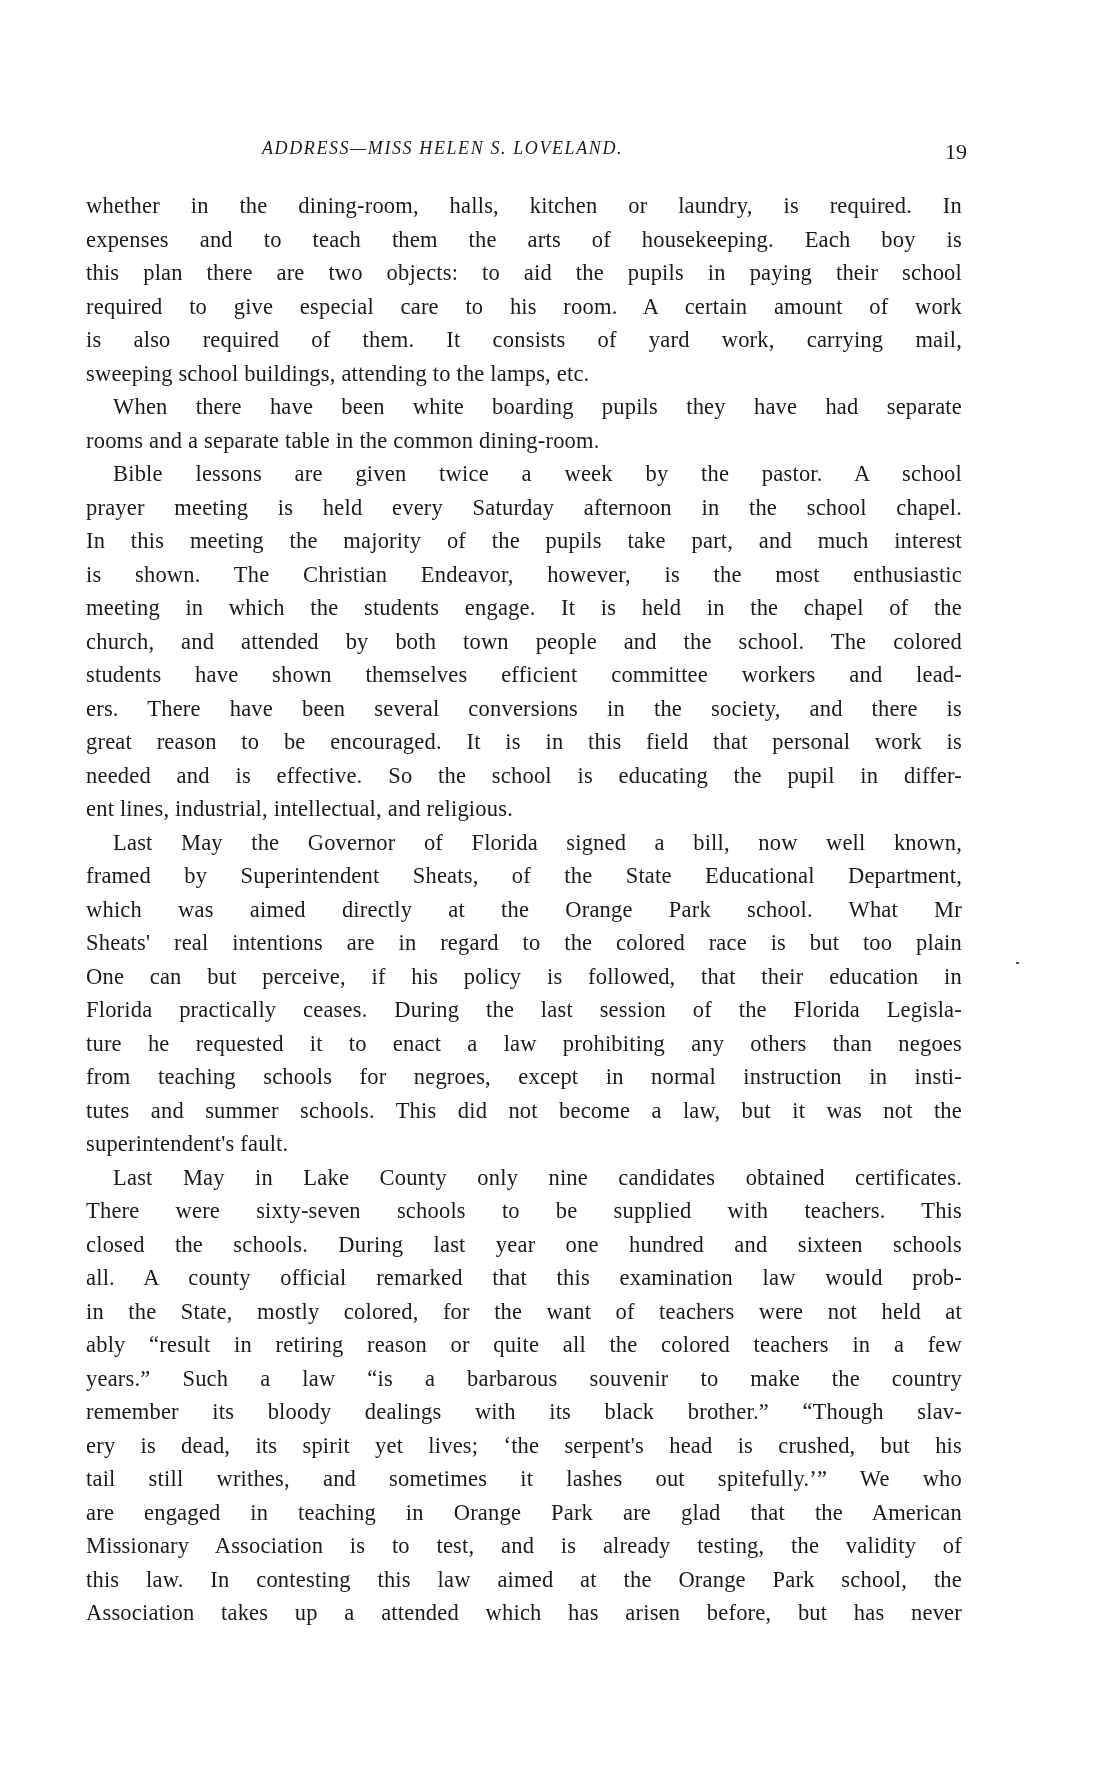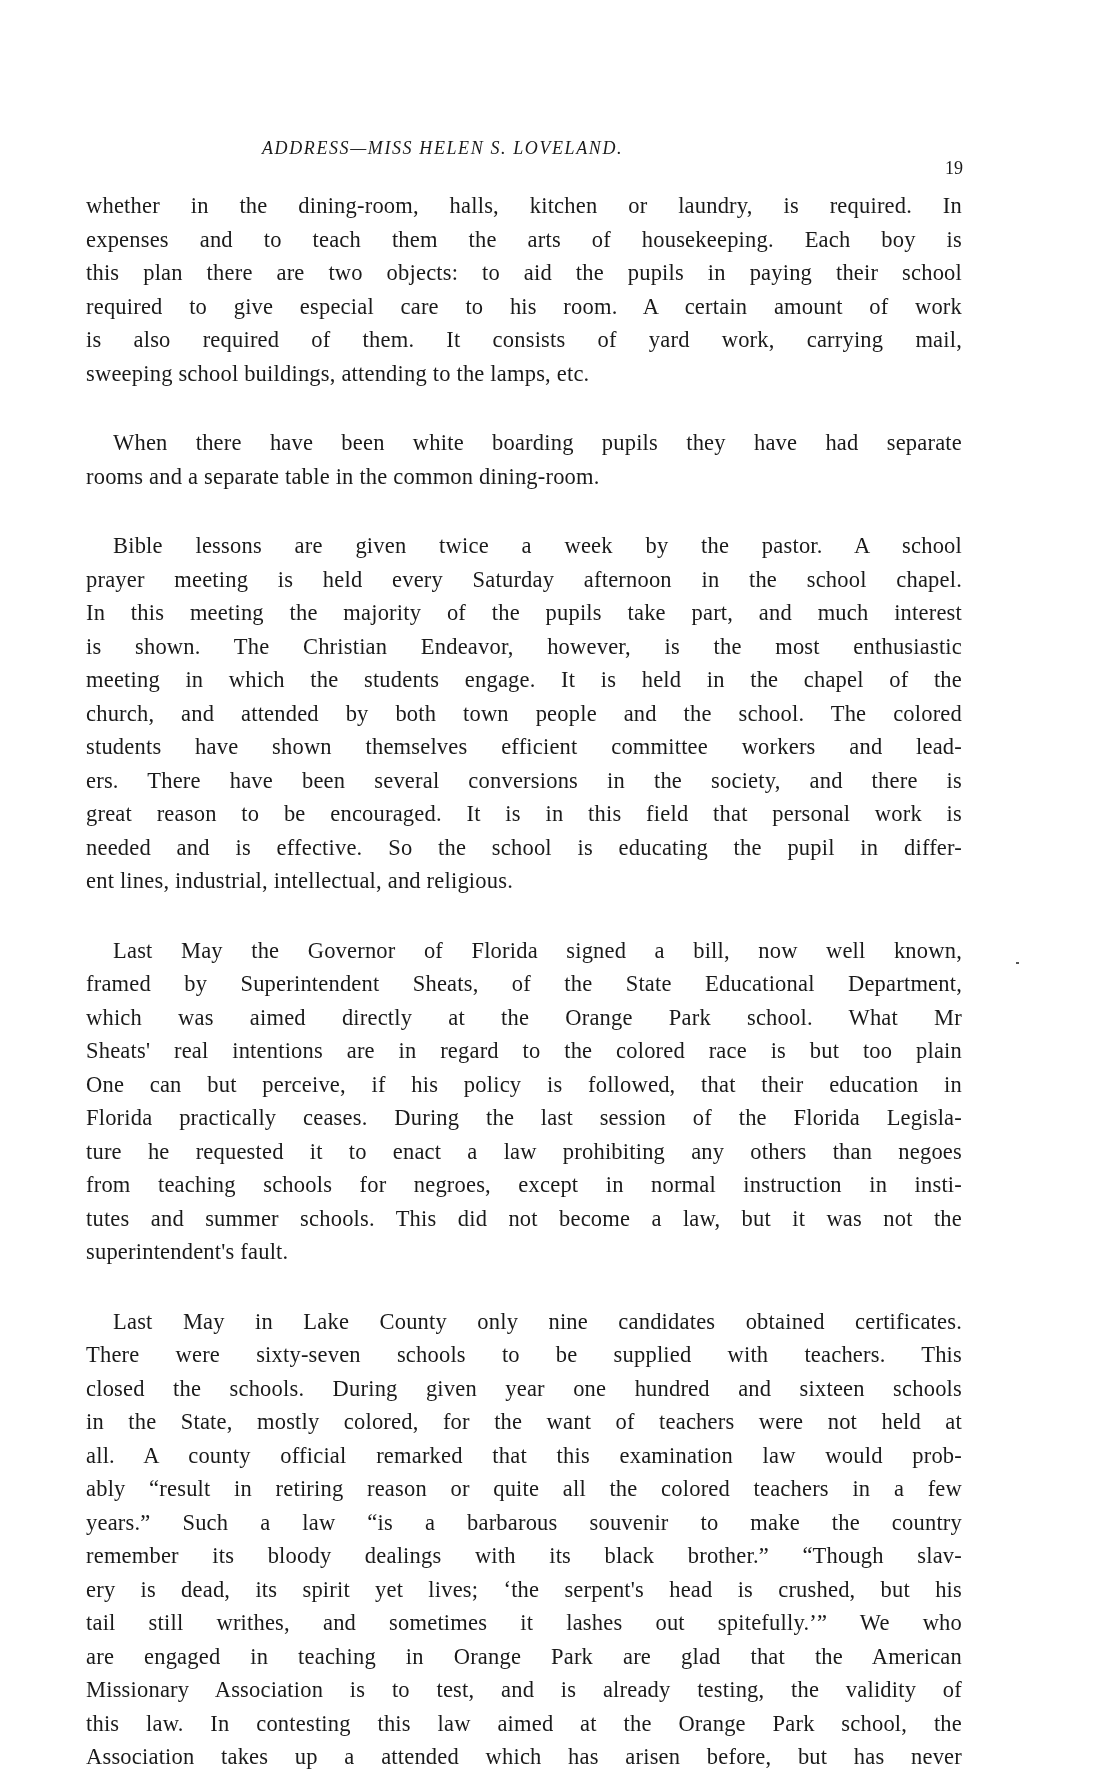--- a/index.html
+++ b/index.html
@@ -24,42 +24,42 @@
       top: 0;
       font-style: italic;
       font-size: 18px;
       letter-spacing: 1.6px;
       line-height: 36px;
       white-space: nowrap;
     }
     .page-number {
       position: absolute;
       left: 945px;
-      top: 20px;
-      font-size: 18px;
+      top: 4px;
+      font-size: 22px;
       line-height: 36px;
     }
     .body-text {
       position: absolute;
       left: 86px;
       top: 189px;
       width: 876px;
     }
     .line {
       display: block;
       height: 33.5px;
       line-height: 33.5px;
       font-size: 22.5px;
       white-space: nowrap;
       text-align: justify;
       text-align-last: justify;
       letter-spacing: 0.2px;
     }
     .line.last { text-align-last: left; }
-    .line.indent { padding-left: 27px; margin-top: 36px; }
+    .line.indent { padding-left: 27px; }
     .margin-mark {
       position: absolute;
       left: 1016px;
       top: 962px;
       width: 3px;
       height: 2px;
       background: #555;
     }
   </style>
 </head>
@@ -109,23 +109,23 @@
     <span class="line">Florida practically ceases.  During the last session of the Florida Legisla-</span>
     <span class="line">ture he requested it to enact a law prohibiting any others than negoes</span>
     <span class="line">from teaching schools for negroes, except in normal instruction in insti-</span>
     <span class="line">tutes and summer schools.  This did not become a law, but it was not the</span>
     <span class="line last">superintendent's fault.</span>
   </div>
 
   <div>
     <span class="line indent">Last May in Lake County only nine candidates obtained certificates.</span>
     <span class="line">There were sixty-seven schools to be supplied with teachers.  This</span>
-    <span class="line">closed the schools.  During given year one hundred and sixteen schools</span>
+    <span class="line">closed the schools.  During last year one hundred and sixteen schools</span>
+    <span class="line">all.  A county official remarked that this examination law would prob-</span>
     <span class="line">in the State, mostly colored, for the want of teachers were not held at</span>
-    <span class="line">all.  A county official remarked that this examination law would prob-</span>
     <span class="line">ably “result in retiring reason or quite all the colored teachers in a few</span>
     <span class="line">years.”  Such a law “is a barbarous souvenir to make the country</span>
     <span class="line">remember its bloody dealings with its black brother.”  “Though slav-</span>
     <span class="line">ery is dead, its spirit yet lives; ‘the serpent's head is crushed, but his</span>
     <span class="line">tail still writhes, and sometimes it lashes out spitefully.’”  We who</span>
     <span class="line">are engaged in teaching in Orange Park are glad that the American</span>
     <span class="line">Missionary Association is to test, and is already testing, the validity of</span>
     <span class="line">this law.  In contesting this law aimed at the Orange Park school, the</span>
     <span class="line">Association takes up a attended which has arisen before, but has never</span>
   </div>

